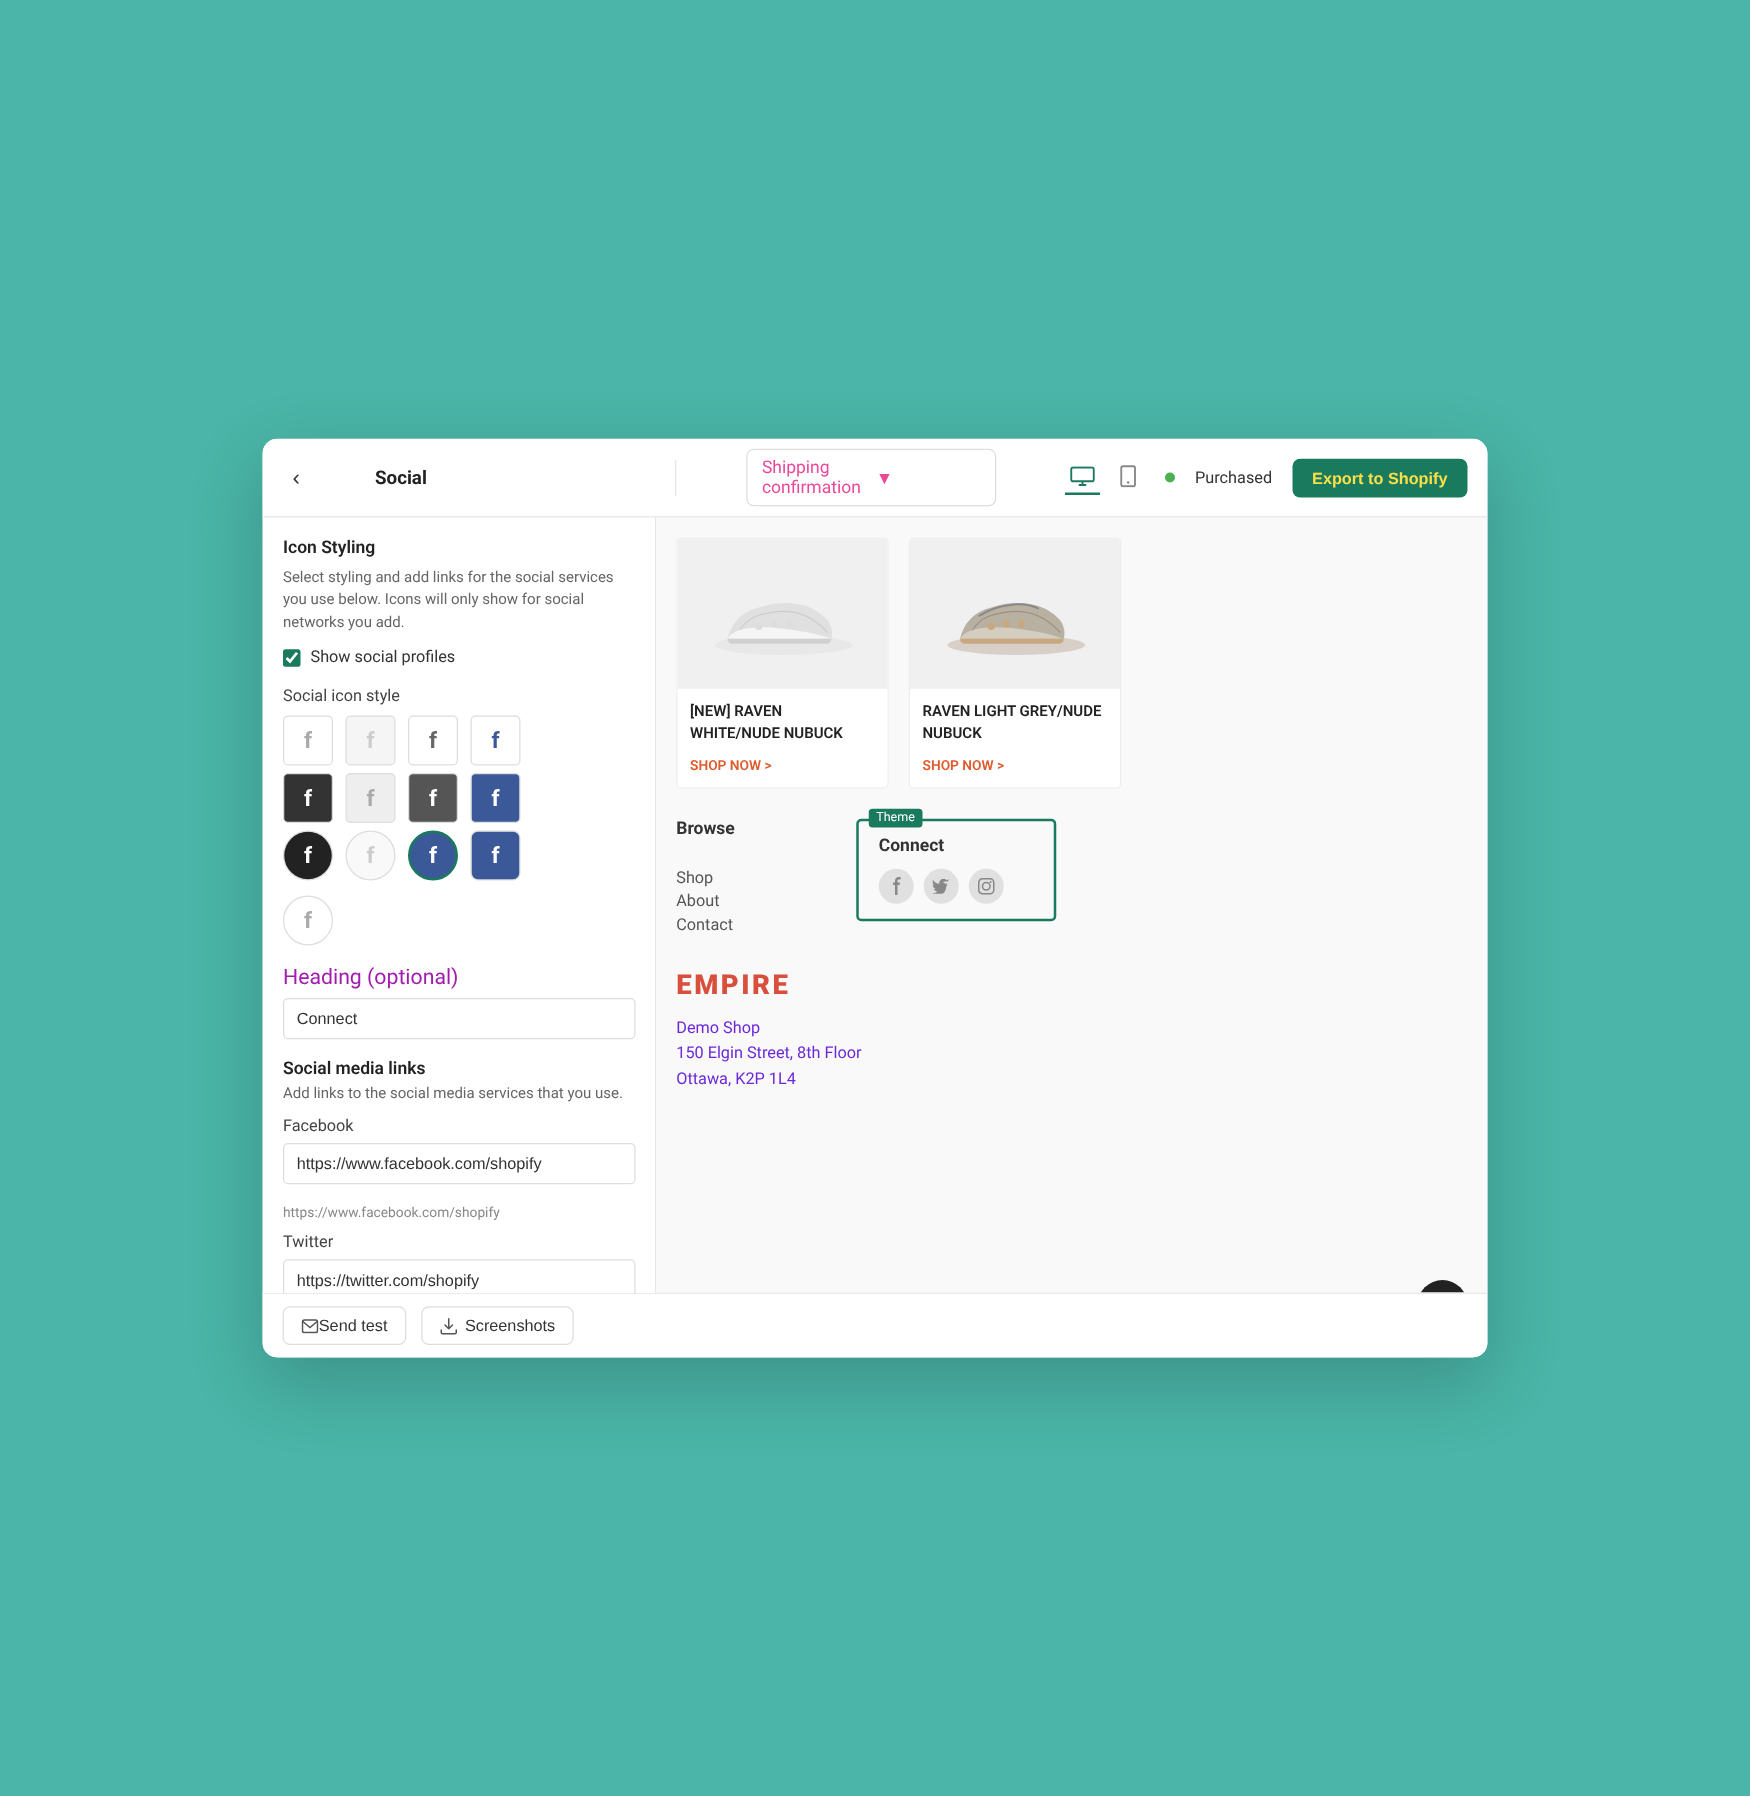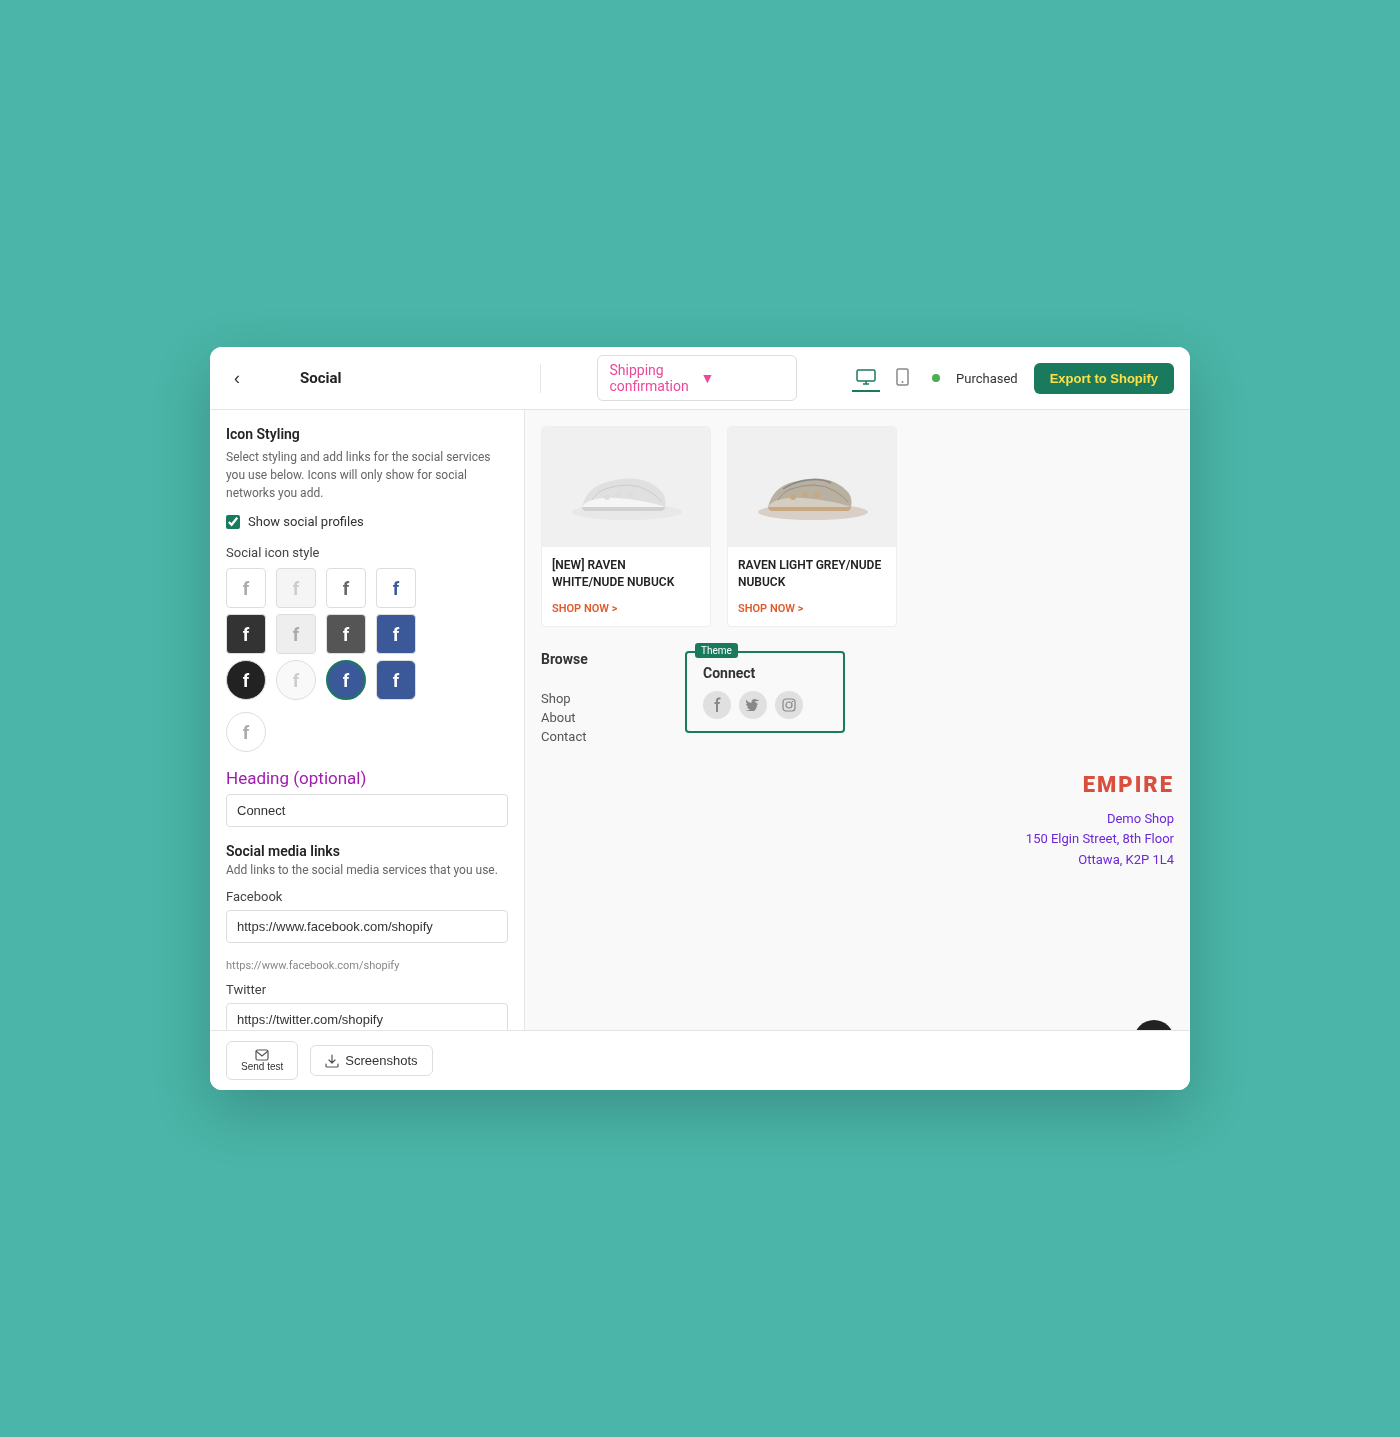--- a/index.html
+++ b/index.html
@@ -361,21 +361,20 @@
       align-items: center;
       justify-content: center;
       font-size: 13px;
       color: #666;
       cursor: pointer;
     }
 
     
     .brand-section {
       margin-bottom: 16px;
-      text-align: right;
     }
     .empire-logo {
       font-size: 22px;
       font-weight: 900;
       color: #d94f3d;
       letter-spacing: 2px;
       margin-bottom: 12px;
     }
     .address-text {
       font-size: 13px;
@@ -420,24 +419,23 @@
       z-index: 10;
     }
     .send-test-btn {
       display: flex;
       align-items: center;
       gap: 0;
       border: 1px solid #ddd;
       background: #fff;
       border-radius: 6px;
       padding: 7px 14px;
-      font-size: 10px;
-      cursor: pointer;
-      color: #333;
-      flex-direction: column;
+      font-size: 13px;
+      cursor: pointer;
+      color: #333;
     }
     .screenshots-btn {
       display: flex;
       align-items: center;
       gap: 6px;
       border: 1px solid #ddd;
       background: #fff;
       border-radius: 6px;
       padding: 7px 14px;
       font-size: 13px;

